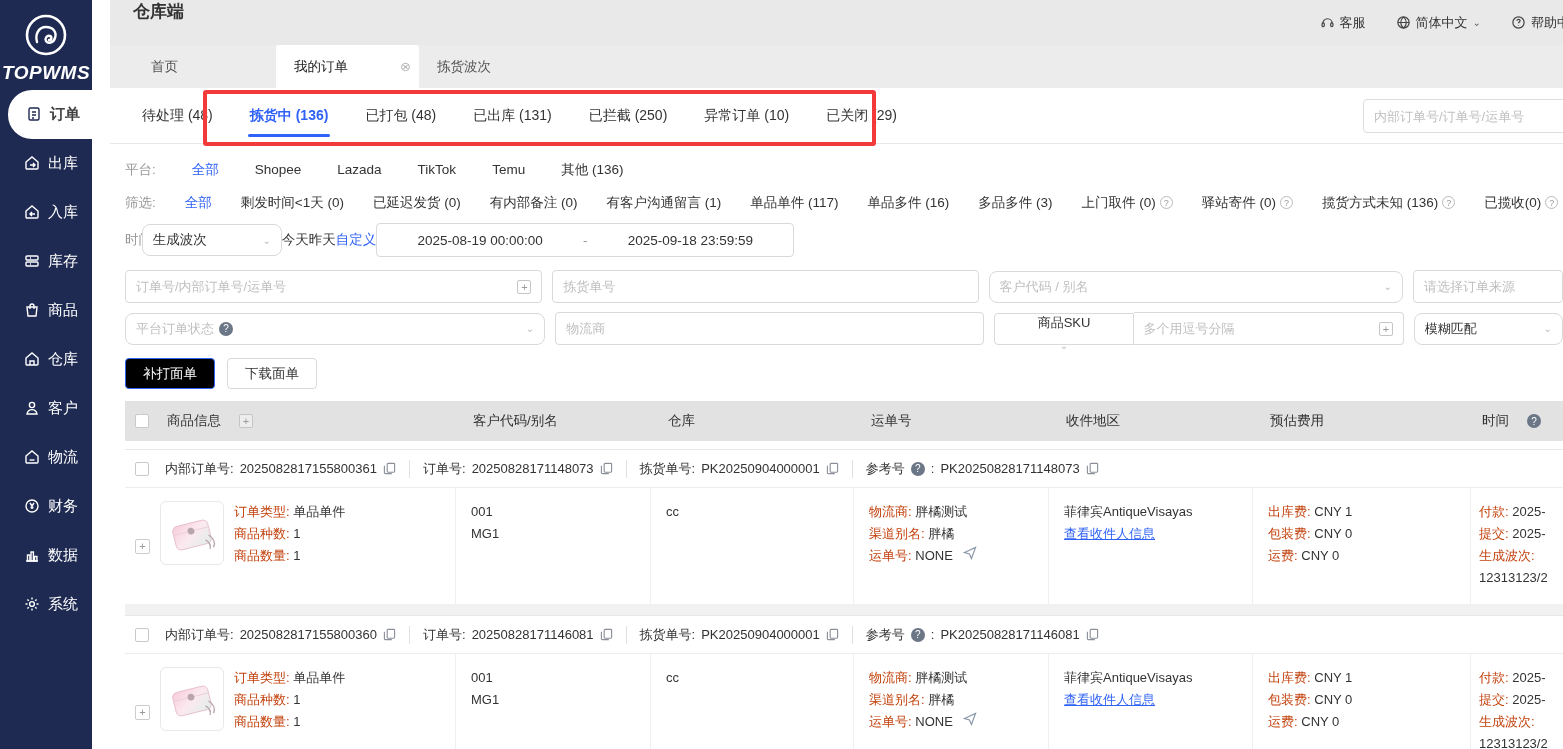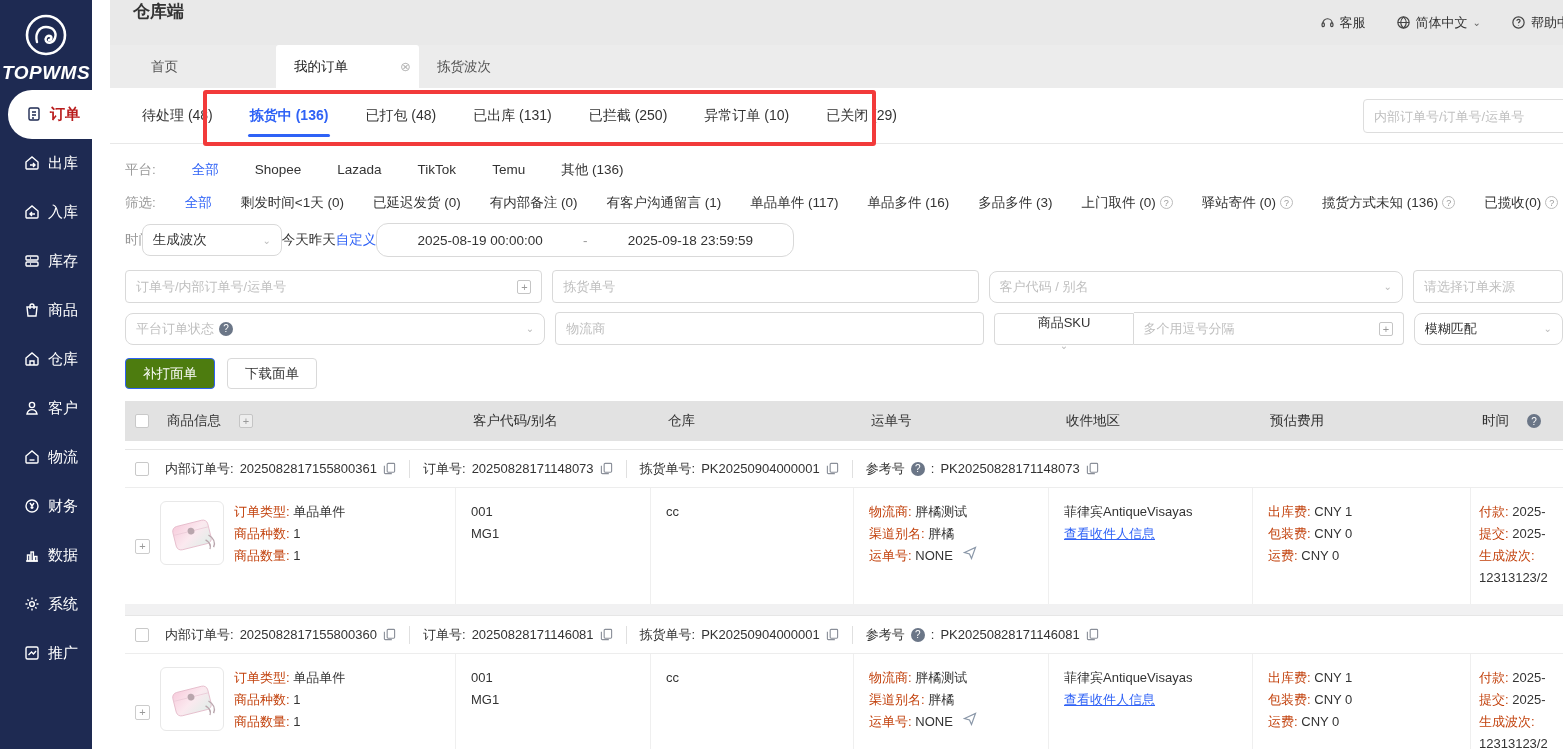--- a/index.html
+++ b/index.html
@@ -6,21 +6,21 @@
   html,body { width:1563px; height:749px; overflow:hidden; }
   body { font-family:"Liberation Sans","DejaVu Sans",sans-serif; font-size:13px; color:#333; background:#fff; }
 
   
   .sidebar { position:absolute; left:0; top:0; width:92px; height:749px; background:#1e2a52; z-index:20; }
   .logo { padding:12px 0 6px; text-align:center; color:#fff; }
   .logo svg { display:block; margin:0 auto 4px; }
   .logo-text { font-size:19px; font-weight:bold; font-style:italic; letter-spacing:0.5px; }
   .s-item { height:49px; display:flex; align-items:center; gap:7px; padding-left:24px; color:#fff; font-size:15px; cursor:pointer; }
   .s-item .s-ico { display:flex; width:17px; height:17px; }
-  .s-item.active { background:#fff; color:#b91c1c; font-weight:bold; border-radius:24px 0 0 24px; margin-left:8px; padding-left:18px; }
+  .s-item.active { background:#fff; color:#404040; font-weight:bold; border-radius:24px 0 0 24px; margin-left:8px; padding-left:18px; }
   .s-item.active svg { stroke:#1e2a52; }
   .s-item svg { stroke:#fff; fill:none; stroke-width:1.4; }
 
   
   .topbar { position:absolute; left:110px; top:0; right:0; height:45px; background:#e9e9e9; display:flex; padding:0 10px 0 23px; }
   .topbar-title { font-size:17px; font-weight:bold; }
   .topbar-actions { margin-left:auto; display:flex; align-items:center; gap:30px; font-size:13px; color:#333; margin-right:-30px; }
   .tb-act { display:flex; align-items:center; gap:5px; cursor:pointer; white-space:nowrap; }
   .tb-act svg { stroke:#444; fill:none; stroke-width:1.3; }
   .chev { font-size:10px; color:#666; }
@@ -46,36 +46,36 @@
   .filter-row.quick { gap:29px; }
   .f-label { color:#999; }
   .f-opt { color:#333; cursor:pointer; white-space:nowrap; display:flex; align-items:center; gap:4px; }
   .f-opt.sel { color:#2f62f6; }
 
   .time-row { display:flex; align-items:center; padding-left:15px; height:42px; font-size:13.5px; }
   .select { border:1px solid #d9d9d9; border-radius:8px; height:32px; display:flex; align-items:center; padding:0 10px; gap:8px; background:#fff; cursor:pointer; white-space:nowrap; }
   .select .sv { flex:1; }
   .select .chev { color:#bbb; }
   .sel-type { width:140px; }
-  .daterange { border:1px solid #d9d9d9; border-radius:12px; height:34px; width:418px; display:flex; align-items:center; justify-content:space-around; padding:0 20px; color:#333; }
+  .daterange { border:1px solid #d9d9d9; border-radius:4px; height:34px; width:418px; display:flex; align-items:center; justify-content:space-around; padding:0 20px; color:#333; }
 
   .inputs-row { display:flex; align-items:center; gap:10px; padding-left:15px; margin-top:9px; }
   .inp { border:1px solid #d9d9d9; border-radius:4px; height:33px; display:flex; align-items:center; padding:0 10px; background:#fff; gap:6px; }
   .inp input { border:none; outline:none; flex:1; font-size:13px; color:#333; font-family:inherit; min-width:0; }
   .inp input::placeholder { color:#bfbfbf; }
   .ph { color:#bfbfbf; }
   .dk { color:#333; }
   .w1 { width:423px; } .w2 { width:432px; } .w3 { width:420px; } .w4 { width:150px; }
   .wsku { width:140px;flex-direction:column; } .wsep { width:272px; }
 
   .plus-box { width:14px; height:14px; border:1px solid #c5c5c5; border-radius:2px; color:#9a9a9a; font-size:11px; line-height:12px; text-align:center; flex:none; }
 
   .btn-row { display:flex; gap:12px; padding-left:15px; margin:13px 0 12px; }
   .btn { height:31px; padding:0 17px; border-radius:4px; font-size:13.5px; cursor:pointer; display:flex; align-items:center; }
-  .btn.primary { background:#4d7c0f; color:#fff; border:1px solid #2f62f6; }
+  .btn.primary { background:#000000; color:#fff; border:1px solid #2f62f6; }
   .btn.ghost { background:#fff; color:#333; border:1px solid #d9d9d9; }
 
   
   .table { margin-left:15px; }
   .tgrid { display:grid; grid-template-columns:330px 195px 203px 195px 204px 218px minmax(0,1fr); }
   .thead { background:#e2e2e2; height:40px; align-items:center; font-size:13.5px; color:#333; }
   .th { padding-left:18px; display:flex; align-items:center; gap:18px; overflow:hidden; white-space:nowrap; }
   .th.first { padding-left:10px; }
   .checkbox { width:14px; height:14px; border:1px solid #c9c9c9; border-radius:2px; background:#fff; flex:none; }
 
@@ -207,29 +207,20 @@
     <span>数据</span>
   </div>
   <div class="s-item">
     <span class="s-ico">
         <svg viewBox="0 0 16 16" width="16" height="16">
           <circle cx="8" cy="8" r="2.4"></circle>
           <path d="M8 1.5v2M8 12.5v2M1.5 8h2M12.5 8h2M3.4 3.4l1.4 1.4M11.2 11.2l1.4 1.4M12.6 3.4l-1.4 1.4M4.8 11.2l-1.4 1.4"></path>
         </svg>
       </span>
     <span>系统</span>
-  </div>
-  <div class="s-item">
-    <span class="s-ico">
-        <svg viewBox="0 0 16 16" width="16" height="16">
-          <rect x="2" y="2" width="12" height="12" rx="1.5"></rect>
-          <path d="M4.5 10l3-3 2 2 2.5-3"></path>
-        </svg>
-      </span>
-    <span>推广</span>
   </div>
 </div>
 
 <div class="topbar">
   <div class="topbar-title">仓库端</div>
   <div class="topbar-actions">
     <div class="tb-act">
       <svg width="15" height="15" viewBox="0 0 16 16">
           <path d="M3 9a5 5 0 0 1 10 0"></path>
           <rect x="2.2" y="8.5" width="2.4" height="4" rx="1.2"></rect>

